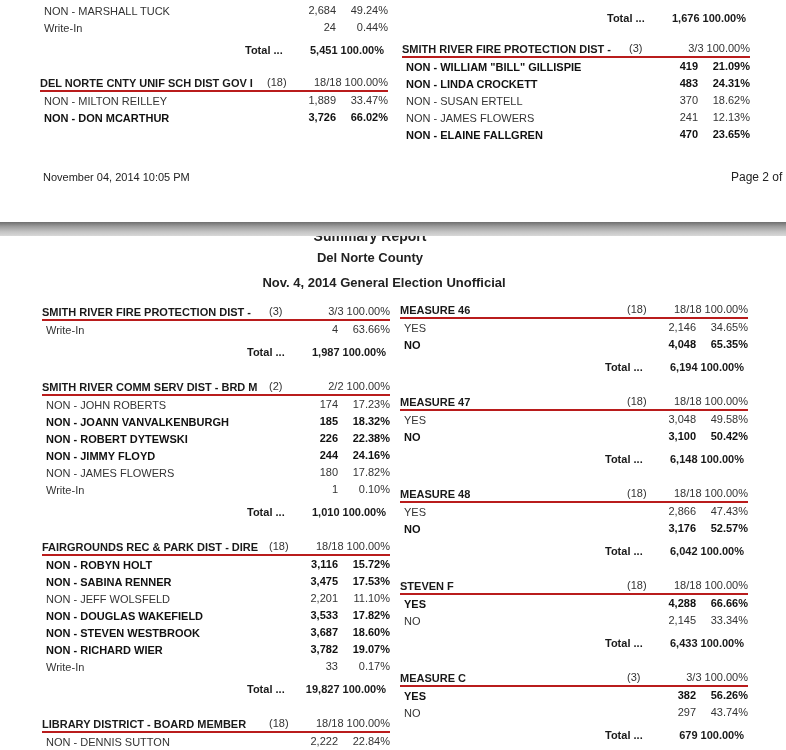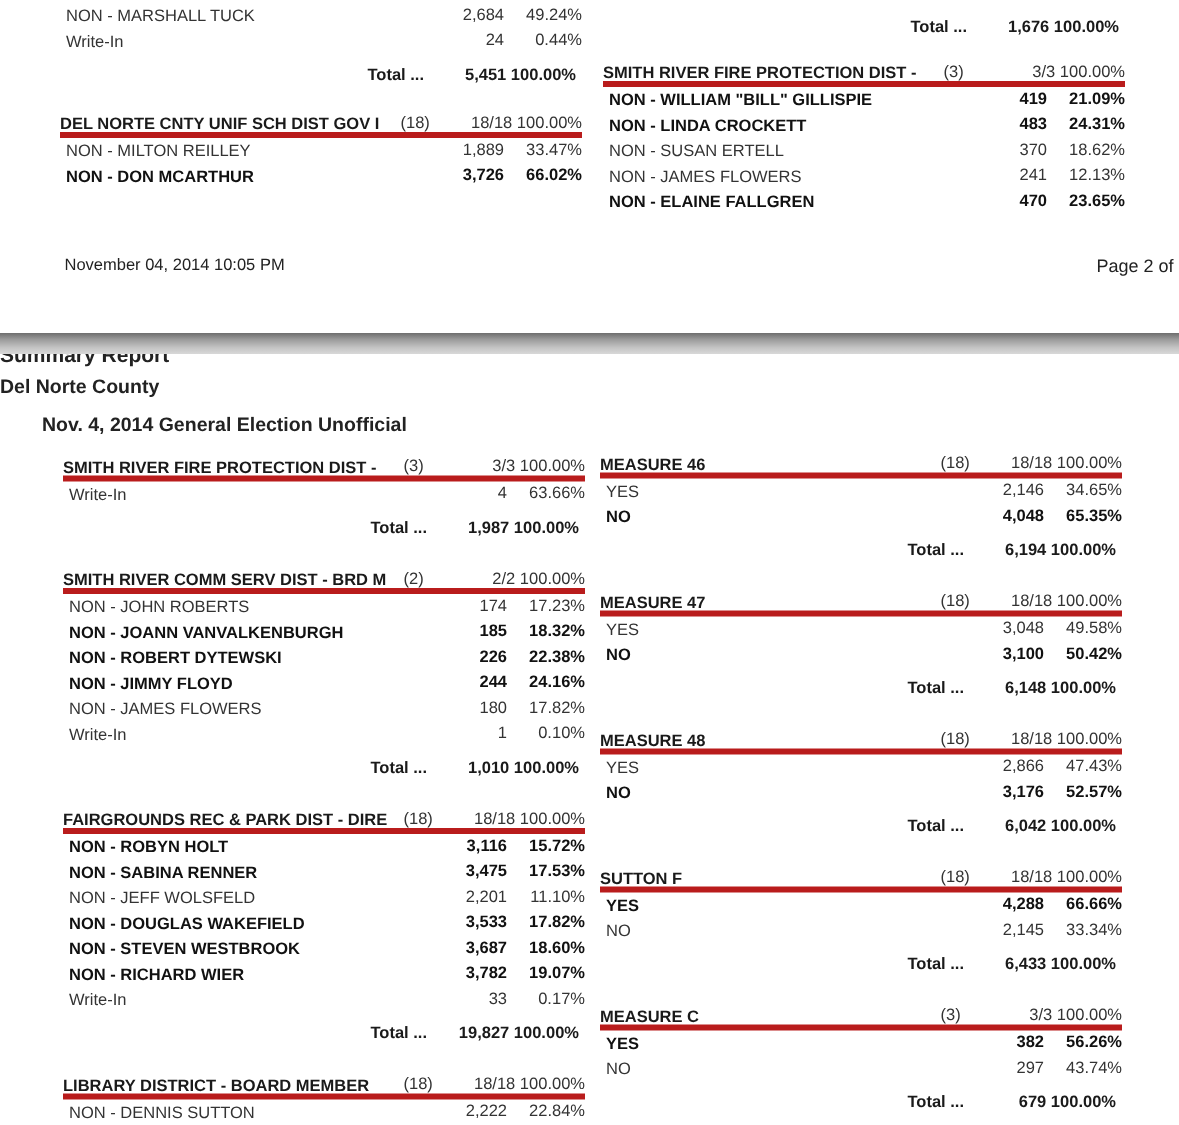--- a/index.html
+++ b/index.html
@@ -13,28 +13,28 @@
   .page-sep {
     position: absolute; left: 0; top: 222px; width: 786px; height: 14px;
     background: linear-gradient(to bottom, #6e6e6e 0%, #9a9a9a 30%, #c4c4c4 70%, #d8d8d8 100%);
   }
 
   .abs { position: absolute; white-space: nowrap; }
 
   .footer-date { font-size: 11px; color: #222; }
   .footer-page { font-size: 12px; color: #222; margin-left: 48px; }
 
-  .hdr-line { font-size: 13px; font-weight: normal; color: #222; text-align: left; width: 716px; left: 0; }
+  .hdr-line { font-size: 13px; font-weight: normal; color: #222; text-align: center; width: 716px; left: 12px; }
   .hdr-title { font-size: 14px; font-weight: bold; }
   .hdr-sub { font-size: 13px; font-weight: bold; }
 
   
   .contest { position: absolute; width: 348px; }
   .contest .head {
-    position: relative; height: 17px; border-bottom: 4px solid #b91c1c; font-size: 11px;
+    position: relative; height: 17px; border-bottom: 2px solid #b91c1c; font-size: 11px;
   }
   .contest .head .title { position: absolute; left: 0; top: 2px; font-weight: bold; font-size: 11px; max-width: 228px; overflow: hidden; }
   .contest .head .count { position: absolute; left: 227px; top: 1px; font-size: 11px; color: #333; }
   .contest .head .prec { position: absolute; right: 0; top: 1px; font-size: 11px; color: #333; }
 
   .row { position: relative; height: 17px; font-size: 11px; }
   .row .name { position: absolute; left: 4px; top: 3px; color: #333; }
   .row .votes { position: absolute; right: 52px; top: 2px; text-align: right; color: #333; margin-left: 42px; }
   .row .pct { position: absolute; right: 0; top: 2px; text-align: right; color: #333; }
   .row.bold .name, .row.bold .votes, .row.bold .pct { font-weight: bold; color: #111; }
@@ -315,21 +315,21 @@
       <span class="pct">52.57%</span>
     </div>
     <div class="total">
       <span class="lbl">Total ...</span>
       <span class="val">6,042 100.00%</span>
     </div>
   </div>
 
   <div class="contest" style="left:400px; top:342px;">
     <div class="head">
-      <span class="title">SUTTON F</span>
+      <span class="title">STEVEN F</span>
       <span class="count">(18)</span>
       <span class="prec">18/18 100.00%</span>
     </div>
     <div class="row bold">
       <span class="name">YES</span>
       <span class="votes">4,288</span>
       <span class="pct">66.66%</span>
     </div>
     <div class="row">
       <span class="name">NO</span>

